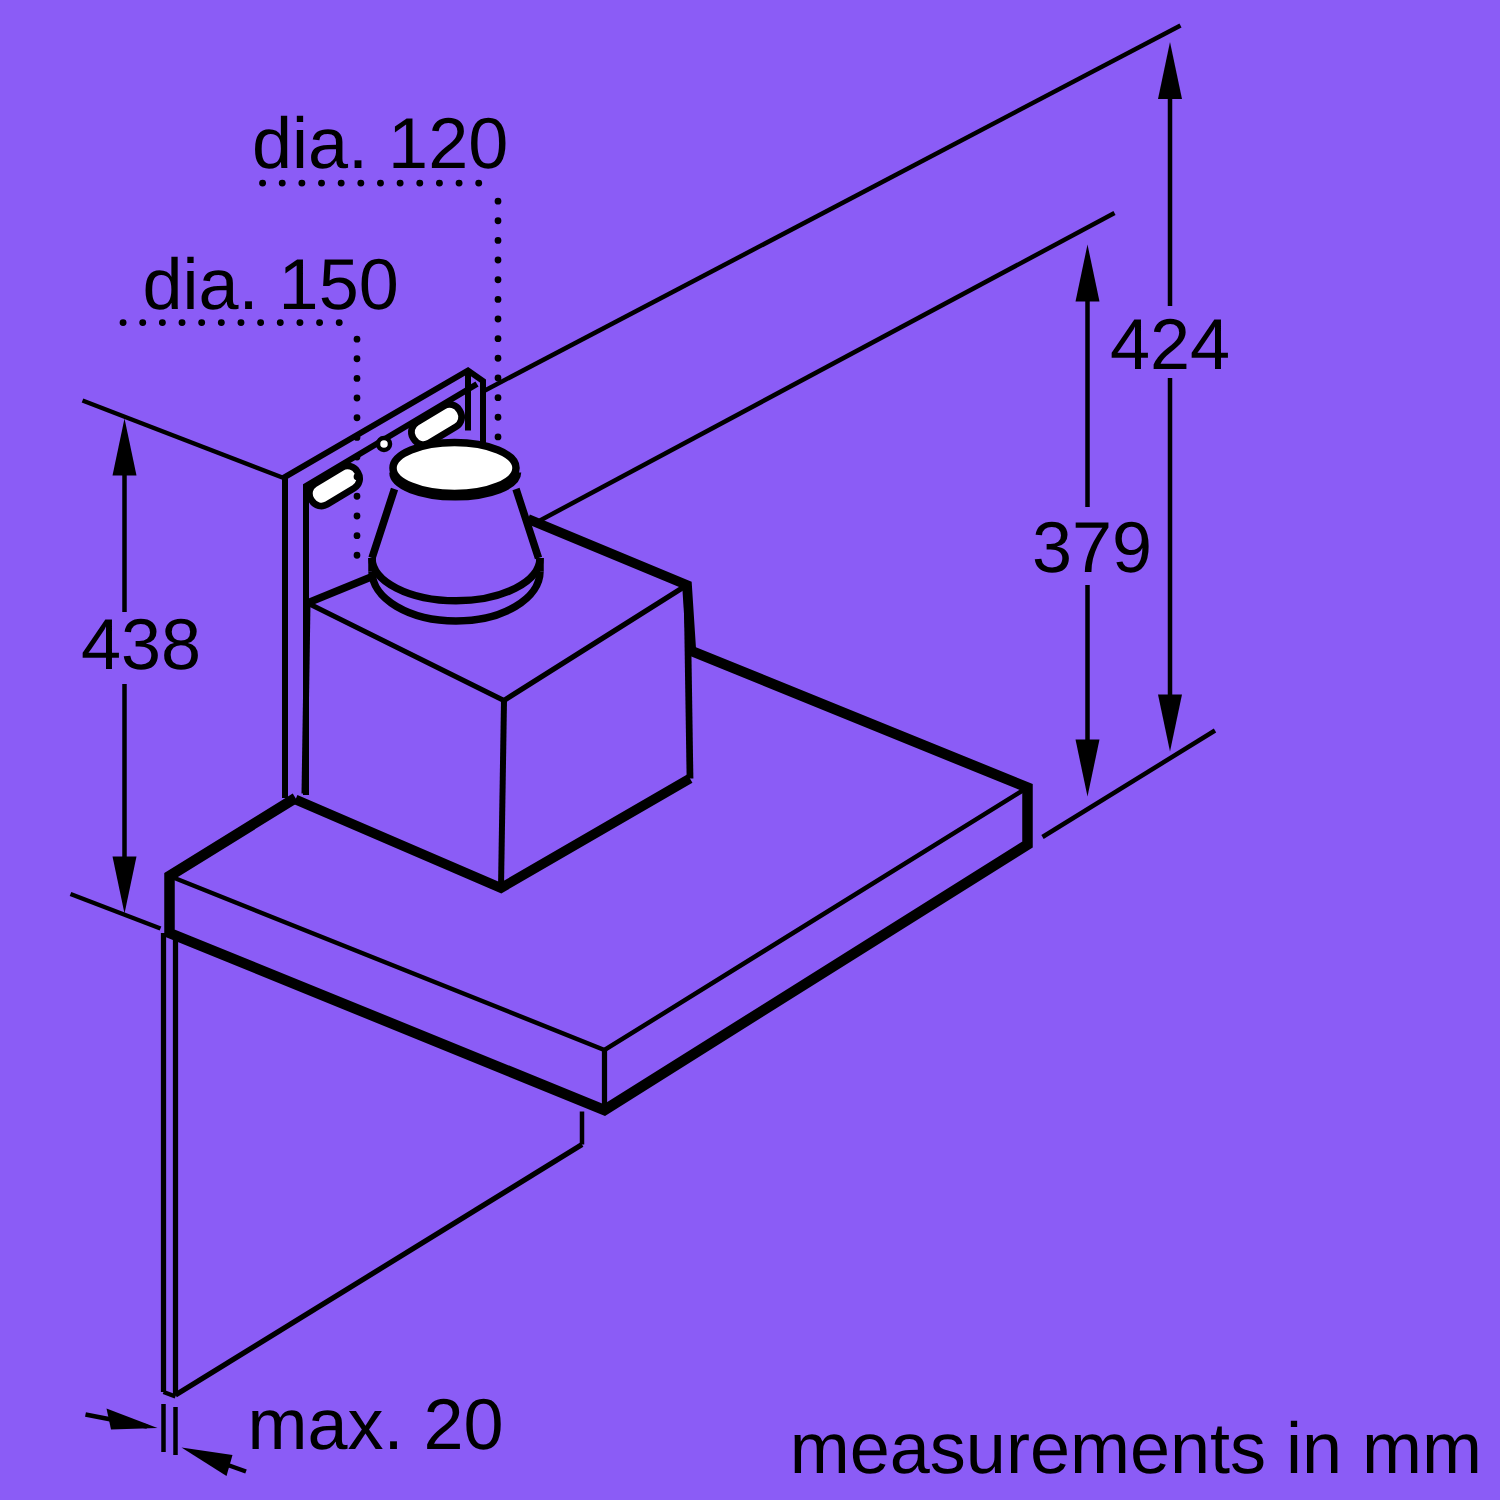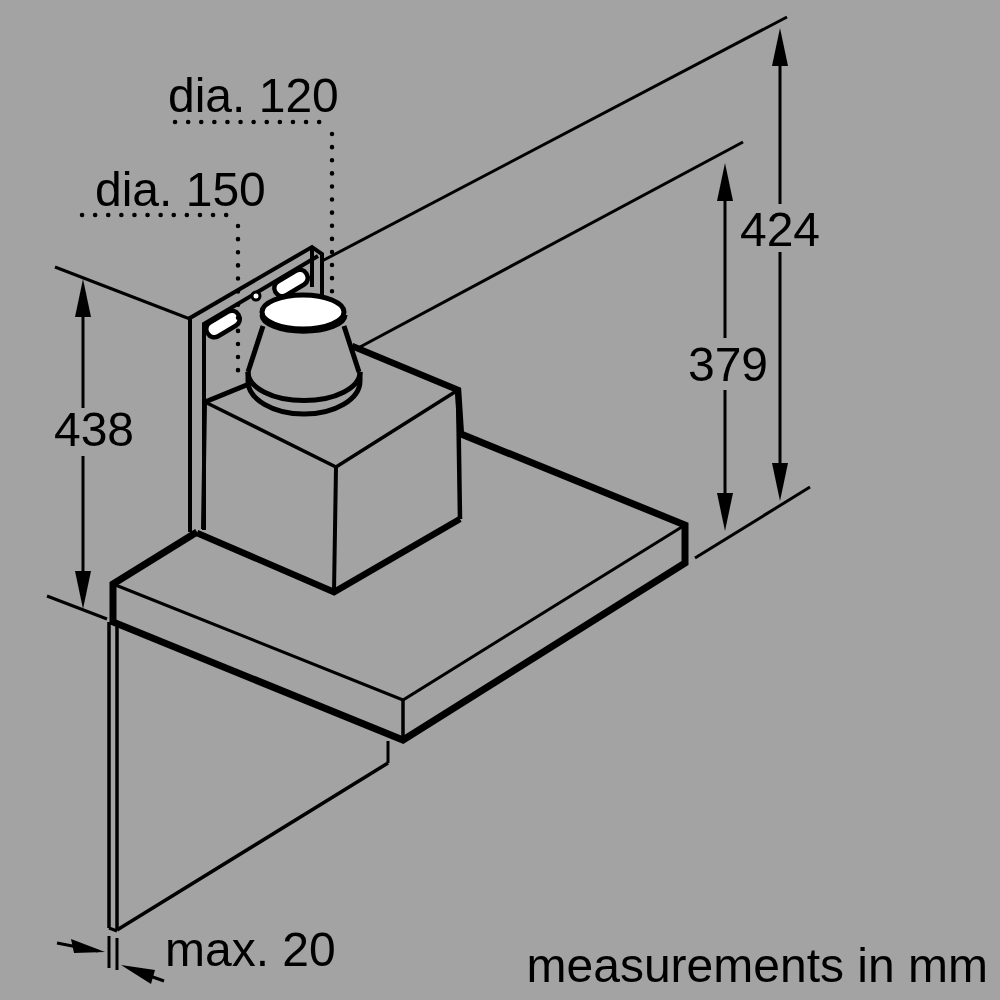--- a/index.html
+++ b/index.html
@@ -7,21 +7,21 @@
     padding: 0;
     background: #ffffff;
     width: 1000px;
     height: 1000px;
     font-family: "Liberation Sans", sans-serif;
   }
   .stage {
     position: relative;
     width: 1000px;
     height: 1000px;
-    background: #a3a3a3;
+    background: #8b5cf6;
     overflow: hidden;
   }
   svg { display: block; }
   .lbl {
     fill: #000000;
     font-family: "Liberation Sans", sans-serif;
     font-size: 48px;
   }
 </style>
 </head>

